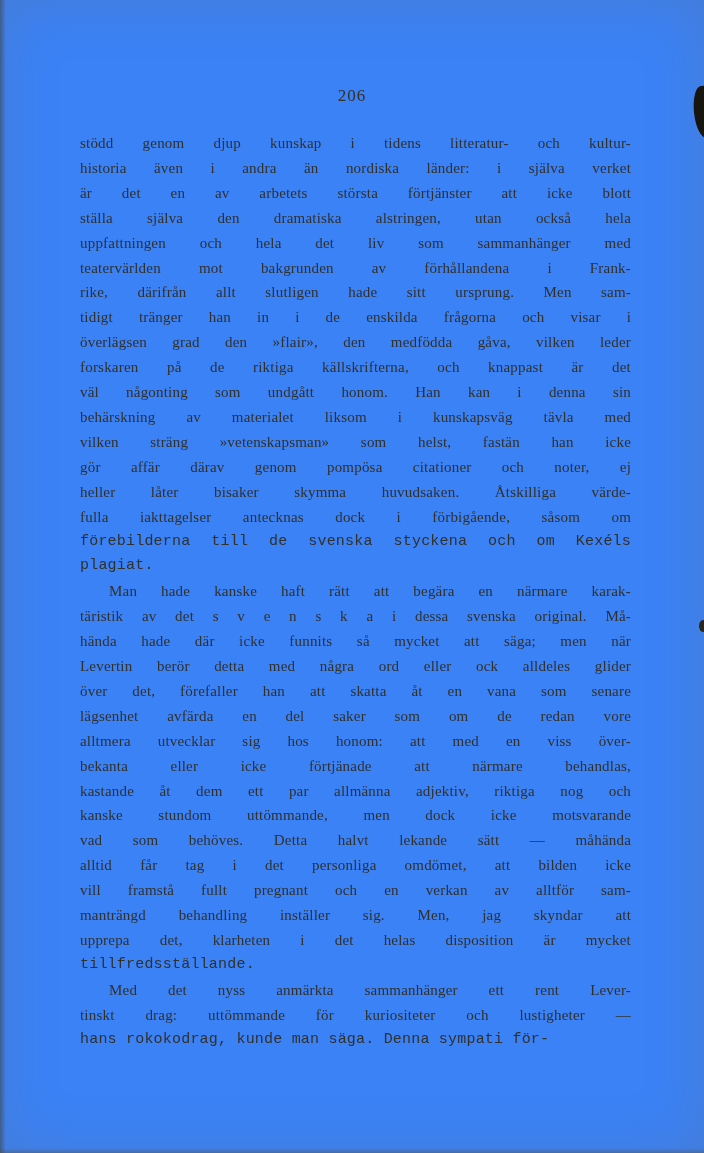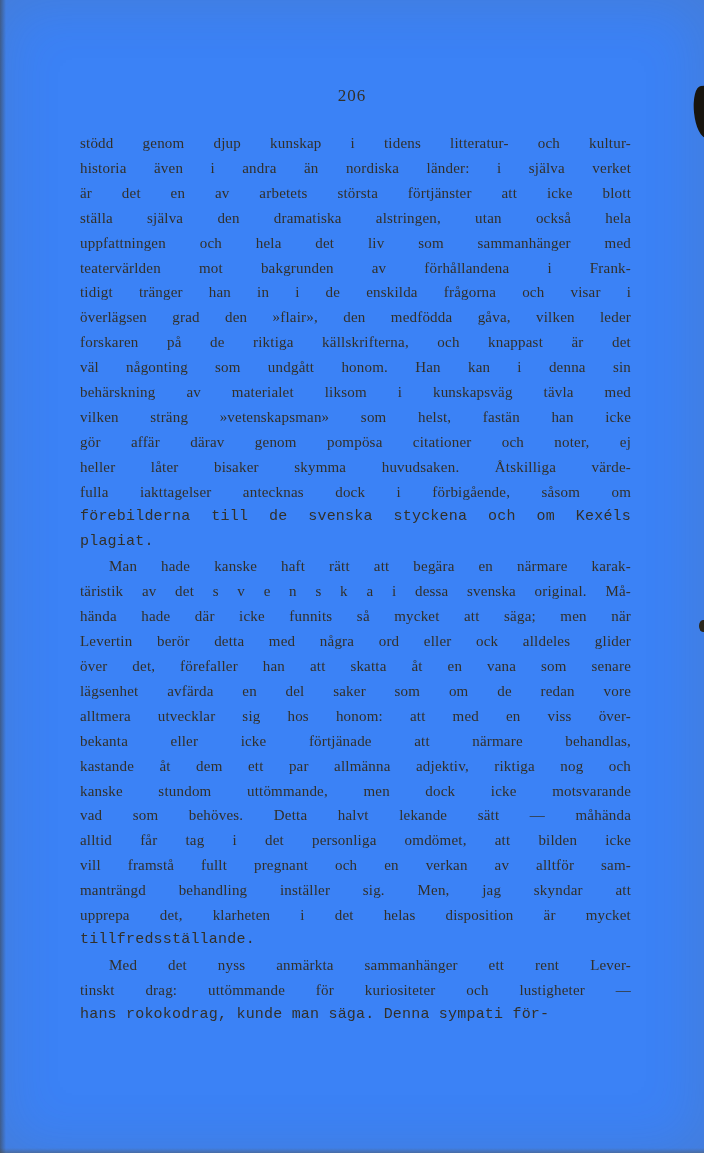--- a/index.html
+++ b/index.html
@@ -92,20 +92,21 @@
 
   <div class="page-number">206</div>
 
   <div class="text-block">
       <div class="line">stödd genom djup kunskap i tidens litteratur- och kultur-</div>
       <div class="line">historia även i andra än nordiska länder: i själva verket</div>
       <div class="line">är det en av arbetets största förtjänster att icke blott</div>
       <div class="line">ställa själva den dramatiska alstringen, utan också hela</div>
       <div class="line">uppfattningen och hela det liv som sammanhänger med</div>
       <div class="line">teatervärlden mot bakgrunden av förhållandena i Frank-</div>
+      <div class="line">rike, därifrån allt slutligen hade sitt ursprung. Men sam-</div>
       <div class="line">tidigt tränger han in i de enskilda frågorna och visar i</div>
       <div class="line">överlägsen grad den »flair», den medfödda gåva, vilken leder</div>
       <div class="line">forskaren på de riktiga källskrifterna, och knappast är det</div>
       <div class="line">väl någonting som undgått honom. Han kan i denna sin</div>
       <div class="line">behärskning av materialet liksom i kunskapsväg tävla med</div>
       <div class="line">vilken sträng »vetenskapsman» som helst, fastän han icke</div>
       <div class="line">gör affär därav genom pompösa citationer och noter, ej</div>
       <div class="line">heller låter bisaker skymma huvudsaken. Åtskilliga värde-</div>
       <div class="line">fulla iakttagelser antecknas dock i förbigående, såsom om</div>
       <div class="line para-end">förebilderna till de svenska styckena och om Kexéls plagiat.</div>

